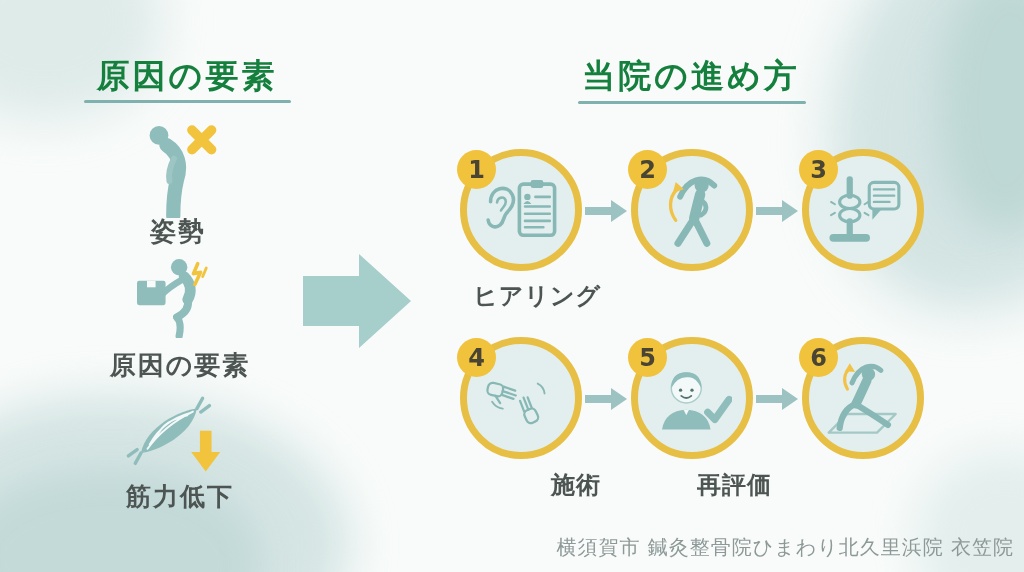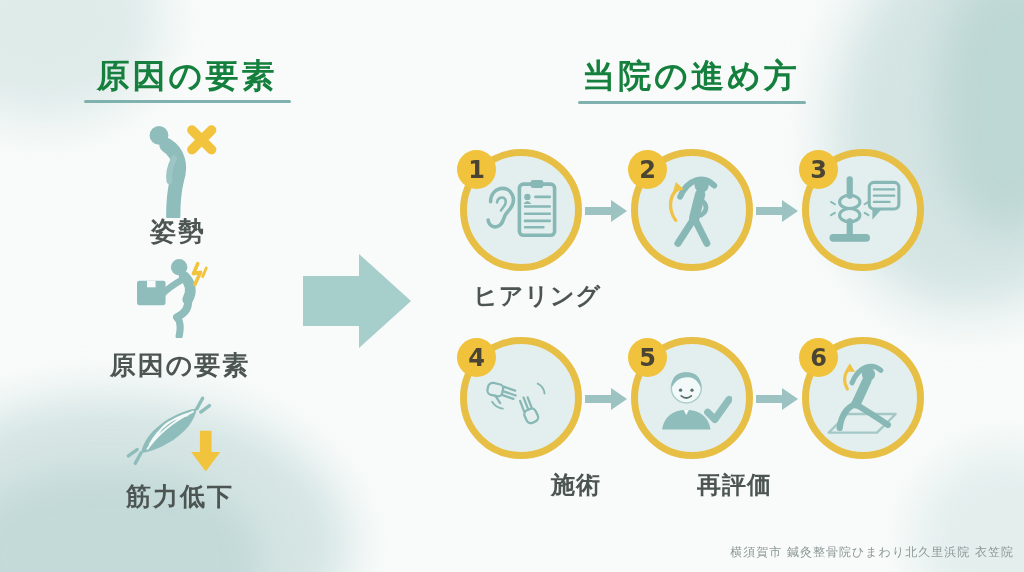--- a/index.html
+++ b/index.html
@@ -30,21 +30,21 @@
     position:absolute;left:-10px;top:-6px;width:39px;height:39px;border-radius:50%;
     background:#f1c33c;display:flex;align-items:center;justify-content:center;
     font-size:24px;font-weight:bold;color:#494433;z-index:2;
   }
   .step-label{
     position:absolute;width:160px;text-align:right;font-size:24px;font-weight:bold;
     color:#4d5553;letter-spacing:1px;
   }
   .connector{position:absolute;}
   .footer-credit{
-    position:absolute;right:10px;bottom:11px;font-size:12px;color:#8d9997;
+    position:absolute;right:10px;bottom:11px;font-size:20px;color:#8d9997;
     letter-spacing:1px;
   }
 </style>
 </head>
 <body>
 
 <div class="canvas">
 
   <div class="blob" style="left:830px;top:-90px;width:330px;height:400px;background:rgba(181,210,207,0.55);
               border-radius:58% 42% 60% 40%;filter:blur(26px);"></div>

